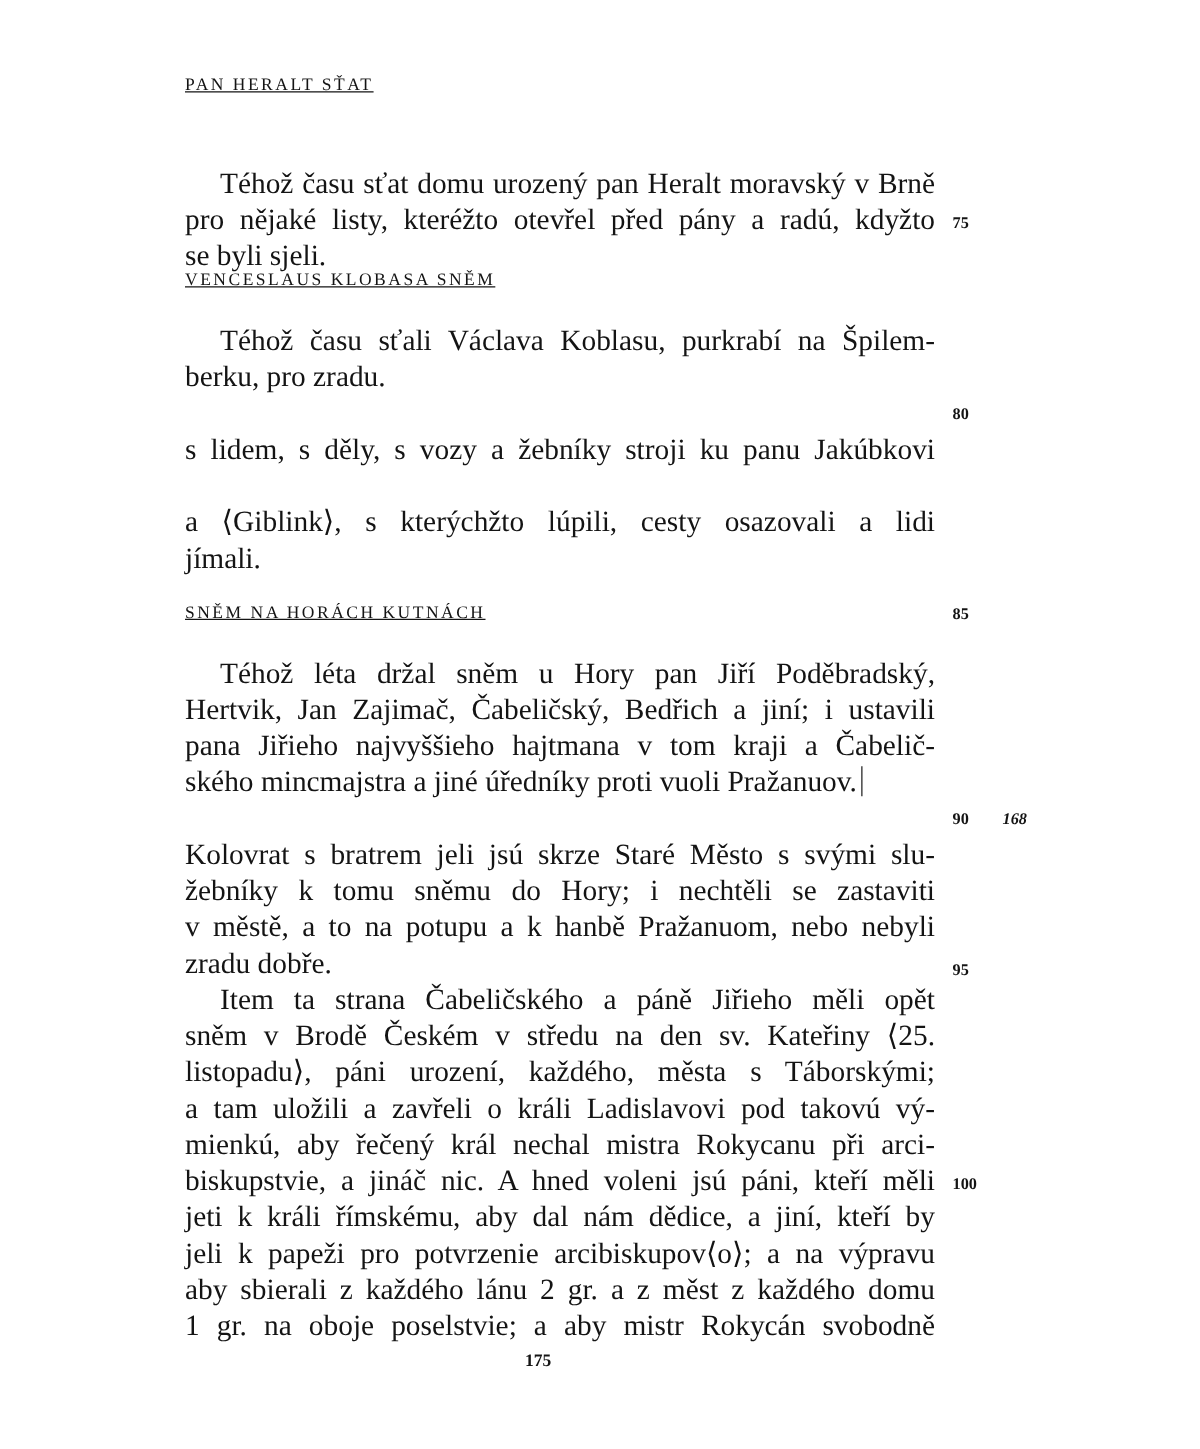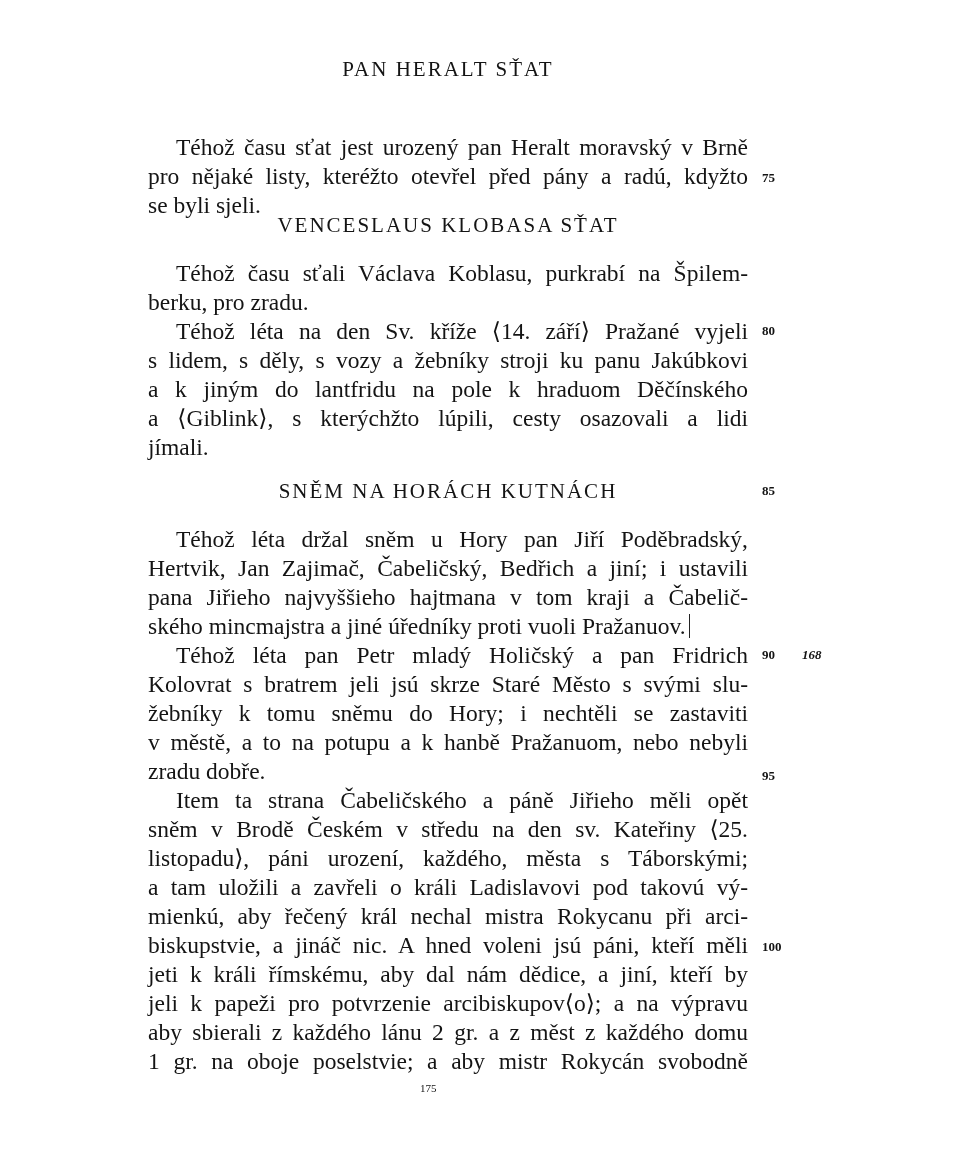--- a/index.html
+++ b/index.html
@@ -1,60 +1,57 @@
 <!DOCTYPE html>
 <html><head>
 <meta charset="utf-8">
 <style>
   html, body { margin: 0; padding: 0; background: #ffffff; }
   body { width: 960px; height: 1159px; position: relative; overflow: hidden;
          font-family: "Liberation Serif", "DejaVu Serif", serif; color: #141414; }
   .page { position: absolute; left: 0; top: 0; width: 960px; height: 1159px; }
-  .heading { position: absolute; left: 148px; width: 600px; text-align: center;
-             font-size: 21px; letter-spacing: 2px; line-height: 26px; }
+  .heading { position: absolute; left: 148px; width: 600px; text-align: left;
+             font-size: 14px; letter-spacing: 2px; line-height: 26px; text-decoration: underline; }
   .line { position: absolute; left: 148px; width: 600px; font-size: 23.5px;
           line-height: 30px; white-space: nowrap; }
   .just { text-align: justify; text-align-last: justify; }
   .indent { padding-left: 28px; box-sizing: border-box; }
   .lnum { position: absolute; left: 762px; font-size: 13px; font-weight: bold; line-height: 30px; }
   .pnum { position: absolute; left: 802px; font-size: 13px; font-weight: bold; font-style: italic; line-height: 30px; }
-  .folio { position: absolute; left: 420px; top: 1082px; font-size: 11px; font-weight: normal; }
+  .folio { position: absolute; left: 420px; top: 1082px; font-size: 14px; font-weight: bold; }
   .bar { display: inline-block; width: 1px; height: 24px; background: #222; vertical-align: -4px; margin-left: 3px; }
 </style>
 </head>
 <body>
 
 <div class="page">
 
   <div class="heading" style="top:56px">PAN HERALT SŤAT</div>
-  <div class="line just indent" style="top:132px">Téhož času sťat jest urozený pan Heralt moravský v Brně</div>
+  <div class="line just indent" style="top:132px">Téhož času sťat domu urozený pan Heralt moravský v Brně</div>
   <div class="line just" style="top:161px">pro nějaké listy, kteréžto otevřel před pány a radú, kdyžto</div>
   <div class="lnum" style="top:163px">75</div>
   <div class="line" style="top:190px">se byli sjeli.</div>
 
-  <div class="heading" style="top:212px">VENCESLAUS KLOBASA SŤAT</div>
+  <div class="heading" style="top:212px">VENCESLAUS KLOBASA SNĚM</div>
   <div class="line just indent" style="top:258px">Téhož času sťali Václava Koblasu, purkrabí na Špilem-</div>
   <div class="line" style="top:287px">berku, pro zradu.</div>
-  <div class="line just indent" style="top:316px">Téhož léta na den Sv. kříže ⟨14. září⟩ Pražané vyjeli</div>
   <div class="lnum" style="top:316px">80</div>
   <div class="line just" style="top:345px">s lidem, s děly, s vozy a žebníky stroji ku panu Jakúbkovi</div>
-  <div class="line just" style="top:374px">a k jiným do lantfridu na pole k hraduom Děčínského</div>
   <div class="line just" style="top:403px">a ⟨Giblink⟩, s kterýchžto lúpili, cesty osazovali a lidi</div>
   <div class="line" style="top:432px">jímali.</div>
 
   <div class="heading" style="top:478px">SNĚM NA HORÁCH KUTNÁCH</div>
   <div class="lnum" style="top:476px">85</div>
 
   <div class="line just indent" style="top:524px">Téhož léta držal sněm u Hory pan Jiří Poděbradský,</div>
   <div class="line just" style="top:553px">Hertvik, Jan Zajimač, Čabeličský, Bedřich a jiní; i ustavili</div>
   <div class="line just" style="top:582px">pana Jiřieho najvyššieho hajtmana v tom kraji a Čabelič-</div>
   <div class="line" style="top:611px">
     <span>ského mincmajstra a jiné úředníky proti vuoli Pražanuov.</span><span class="bar"></span>
   </div>
-  <div class="line just indent" style="top:640px">Téhož léta pan Petr mladý Holičský a pan Fridrich</div>
   <div class="lnum" style="top:640px">90</div>
   <div class="pnum" style="top:640px">168</div>
   <div class="line just" style="top:669px">Kolovrat s bratrem jeli jsú skrze Staré Město s svými slu-</div>
   <div class="line just" style="top:698px">žebníky k tomu sněmu do Hory; i nechtěli se zastaviti</div>
   <div class="line just" style="top:727px">v městě, a to na potupu a k hanbě Pražanuom, nebo nebyli</div>
   <div class="line" style="top:756px">zradu dobře.</div>
   <div class="line just indent" style="top:785px">Item ta strana Čabeličského a páně Jiřieho měli opět</div>
   <div class="lnum" style="top:761px">95</div>
   <div class="line just" style="top:814px">sněm v Brodě Českém v středu na den sv. Kateřiny ⟨25.</div>
   <div class="line just" style="top:843px">listopadu⟩, páni urození, každého, města s Táborskými;</div>

